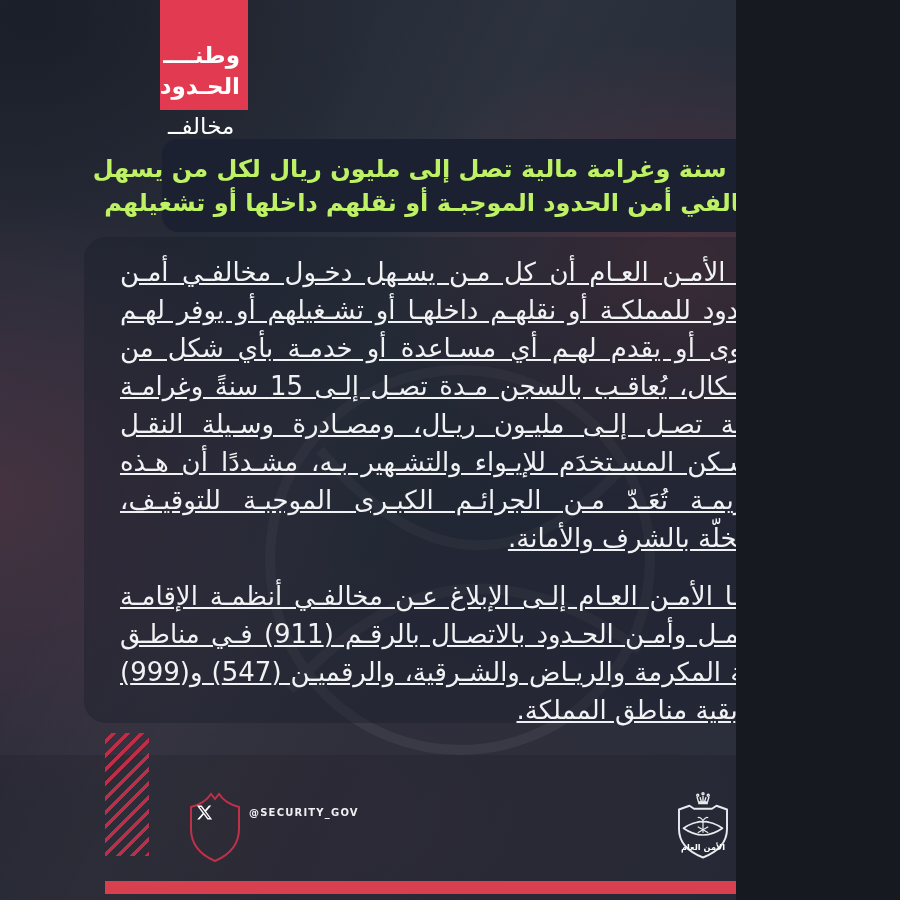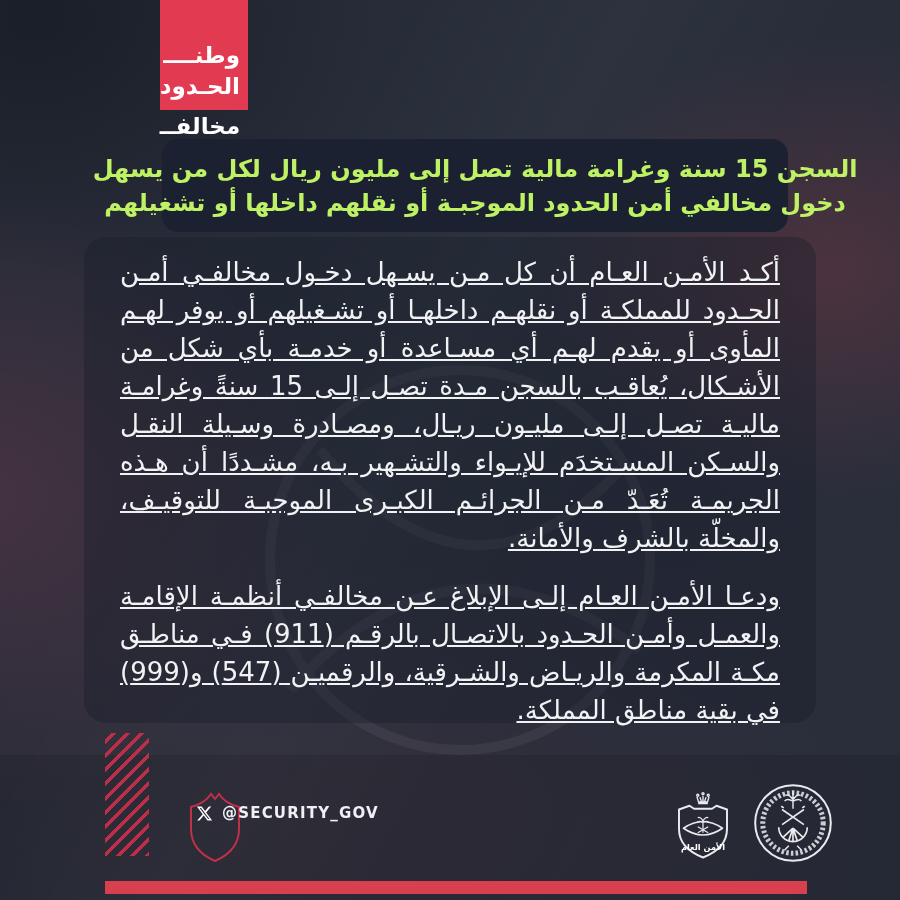--- a/index.html
+++ b/index.html
@@ -1,38 +1,38 @@
 <!DOCTYPE html>
 <html lang="ar"><head>
 <meta charset="utf-8">
 <style>
   html,body{margin:0;padding:0;background:#16191f;}
   .canvas{
-    position:relative;width:900px;height:900px;overflow:hidden;
+    position:relative;width:736px;height:900px;overflow:hidden;
     font-family:"DejaVu Sans",sans-serif;
     background:
       radial-gradient(420px 330px at 92% 30%, rgba(110,56,66,.50), transparent 70%),
       radial-gradient(520px 430px at -2% 55%, rgba(112,60,78,.42), transparent 72%),
       radial-gradient(700px 430px at 40% 90%, rgba(90,52,66,.18), transparent 75%),
       radial-gradient(500px 380px at 4% 2%, rgba(16,20,28,.55), transparent 70%),
       linear-gradient(115deg, #262b37 0%, #282d3a 45%, #2a2e3b 100%);
   }
   .sheen{position:absolute;inset:0;background:linear-gradient(118deg, transparent 30%, rgba(255,255,255,.025) 46%, transparent 62%);pointer-events:none;}
   .watermark{position:absolute;left:170px;top:330px;opacity:.05;pointer-events:none;}
 
   
   .brand-box{
     position:absolute;left:160px;top:0;width:88px;height:110px;
     background:#e23a50;display:flex;flex-direction:column;justify-content:flex-end;
     padding:0 8px 8px 0;box-sizing:border-box;direction:rtl;
   }
   .brand-line{color:#fff;font-weight:bold;font-size:23px;line-height:31px;text-align:right;}
   .brand-tail{
-    position:absolute;left:159px;top:113px;width:82px;direction:rtl;text-align:center;
-    color:#fff;font-weight:bold;font-size:23px;
+    position:absolute;left:168px;top:113px;width:82px;direction:rtl;text-align:left;
+    color:#fff;font-weight:normal;font-size:23px;
   }
 
   
   .headline-panel{
     position:absolute;left:162px;top:139px;width:626px;height:93px;
     background:#1b2131;border-radius:16px;display:flex;flex-direction:column;
     align-items:center;justify-content:center;direction:rtl;
   }
   .headline-line{color:#bef264;font-weight:bold;font-size:24px;line-height:34px;white-space:nowrap;}
 
@@ -49,21 +49,21 @@
 
   
   .footer-band{position:absolute;left:0;top:755px;width:900px;height:145px;background:rgba(0,0,0,.10);}
   .stripes{
     position:absolute;left:105px;top:733px;width:44px;height:123px;
     background:repeating-linear-gradient(-45deg,#bd2f48 0 3.5px,transparent 3.5px 10px);
   }
   .footer-shield{position:absolute;left:181px;top:791px;}
   .handles{position:absolute;left:196px;top:804px;display:flex;flex-direction:column;gap:7px;}
   .handle-row{display:flex;align-items:center;gap:9px;}
-  .handle-row .txt{color:#eef0f4;font-weight:bold;font-size:15px;letter-spacing:1.2px;}
+  .handle-row .txt{color:#eef0f4;font-weight:bold;font-size:10px;letter-spacing:1.2px;margin-left:27px;}
   .ps-logo{position:absolute;left:665px;top:790px;}
   .moi-logo{position:absolute;left:751px;top:781px;}
   .bottom-bar{position:absolute;left:105px;top:881px;width:702px;height:13px;background:#d8404f;}
 </style>
 </head>
 <body>
 
 <div class="canvas">
   <div class="sheen"></div>
 

